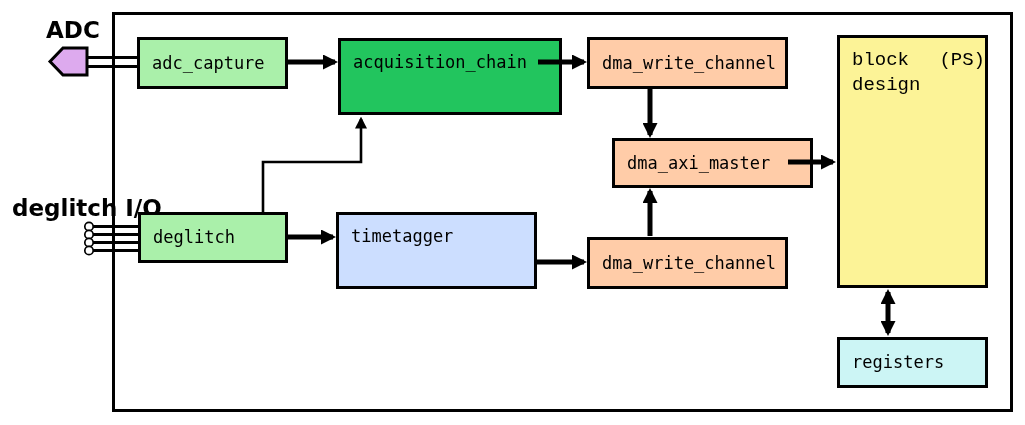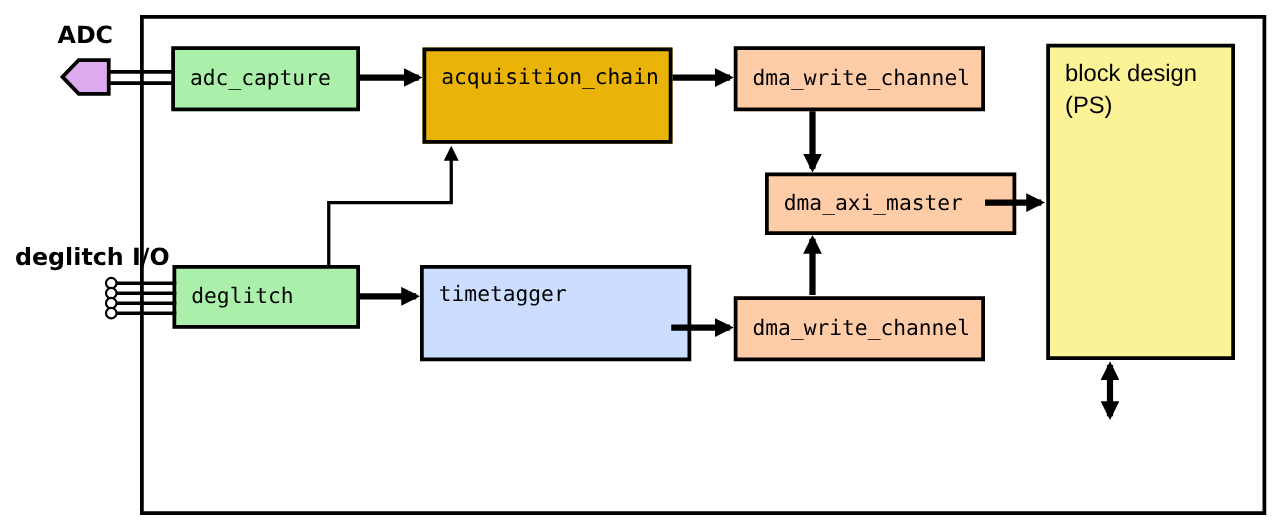--- a/index.html
+++ b/index.html
@@ -30,30 +30,30 @@
     font-size: 17px;
     color: #000;
     z-index: 2;
     line-height: 1.3;
   }
   .block.tall {
     align-items: flex-start;
     padding-top: 10px;
   }
   .block.sans {
-    font-family: Liberation Sans, sans-serif;
+    font-family: Liberation Mono, monospace;
     font-size: 19px;
-    flex-direction: column;
+    flex-direction: row;
     align-items: flex-start;
   }
   .port-label {
     position: absolute;
     font-family: "DejaVu Sans", sans-serif;
     font-weight: bold;
-    font-size: 19px;
+    font-size: 23px;
     color: #000;
     z-index: 2;
     white-space: nowrap;
   }
   #wires {
     position: absolute;
     left: 0; top: 0;
     width: 1025px; height: 425px;
     z-index: 3;
     pointer-events: none;
@@ -70,45 +70,48 @@
   <div class="port-label" style="left:12px; top:195px;">deglitch I/O</div>
 
   <div class="block" style="left: 138px; top: 212px; width: 150px; height: 51px; background-color: rgb(170, 240, 170);">
     <span>deglitch</span>
   </div>
 
   <div class="block" style="left: 137px; top: 37px; width: 151px; height: 52px; background-color: rgb(170, 240, 170);">
     <span>adc_capture</span>
   </div>
 
-  <div class="block tall" style="left: 338px; top: 38px; width: 200px; height: 77px; background-color: #eab308;">
+  <div class="block tall" style="left: 338px; top: 38px; width: 224px; height: 77px; background-color: #22c55e;">
     <span>acquisition_chain</span>
   </div>
 
-  <div class="block tall" style="left: 336px; top: 212px; width: 217px; height: 77px; background-color: rgb(204, 222, 255);">
+  <div class="block tall" style="left: 336px; top: 212px; width: 201px; height: 77px; background-color: rgb(204, 222, 255);">
     <span>timetagger</span>
   </div>
 
   <div class="block" style="left: 587px; top: 37px; width: 201px; height: 52px; background-color: rgb(255, 204, 168);">
     <span>dma_write_channel</span>
   </div>
 
   <div class="block" style="left: 612px; top: 138px; width: 201px; height: 50px; background-color: rgb(255, 204, 168);">
     <span>dma_axi_master</span>
   </div>
 
   <div class="block" style="left: 587px; top: 237px; width: 201px; height: 52px; background-color: rgb(255, 204, 168);">
     <span>dma_write_channel</span>
   </div>
 
   <div class="block tall sans" style="left: 837px; top: 35px; width: 151px; height: 253px; background-color: rgb(252, 243, 151);">
     <span>block design</span>
     <span>(PS)</span>
   </div>
 
+  <div class="block" style="left: 837px; top: 337px; width: 151px; height: 51px; background-color: rgb(204, 245, 245);">
+    <span>registers</span>
+  </div>
 
   <svg id="wires" viewBox="0 0 1025 425" xmlns="http://www.w3.org/2000/svg">
     <defs>
       <marker id="ah" viewBox="0 0 10 10" refX="8" refY="5" markerWidth="3" markerHeight="3" orient="auto-start-reverse">
         <path d="M0,0 L10,5 L0,10 z" fill="#000"></path>
       </marker>
       <marker id="ahs" viewBox="0 0 10 10" refX="8" refY="5" markerWidth="4.6" markerHeight="4.6" orient="auto-start-reverse">
         <path d="M0,0 L10,5 L0,10 z" fill="#000"></path>
       </marker>
     </defs>

